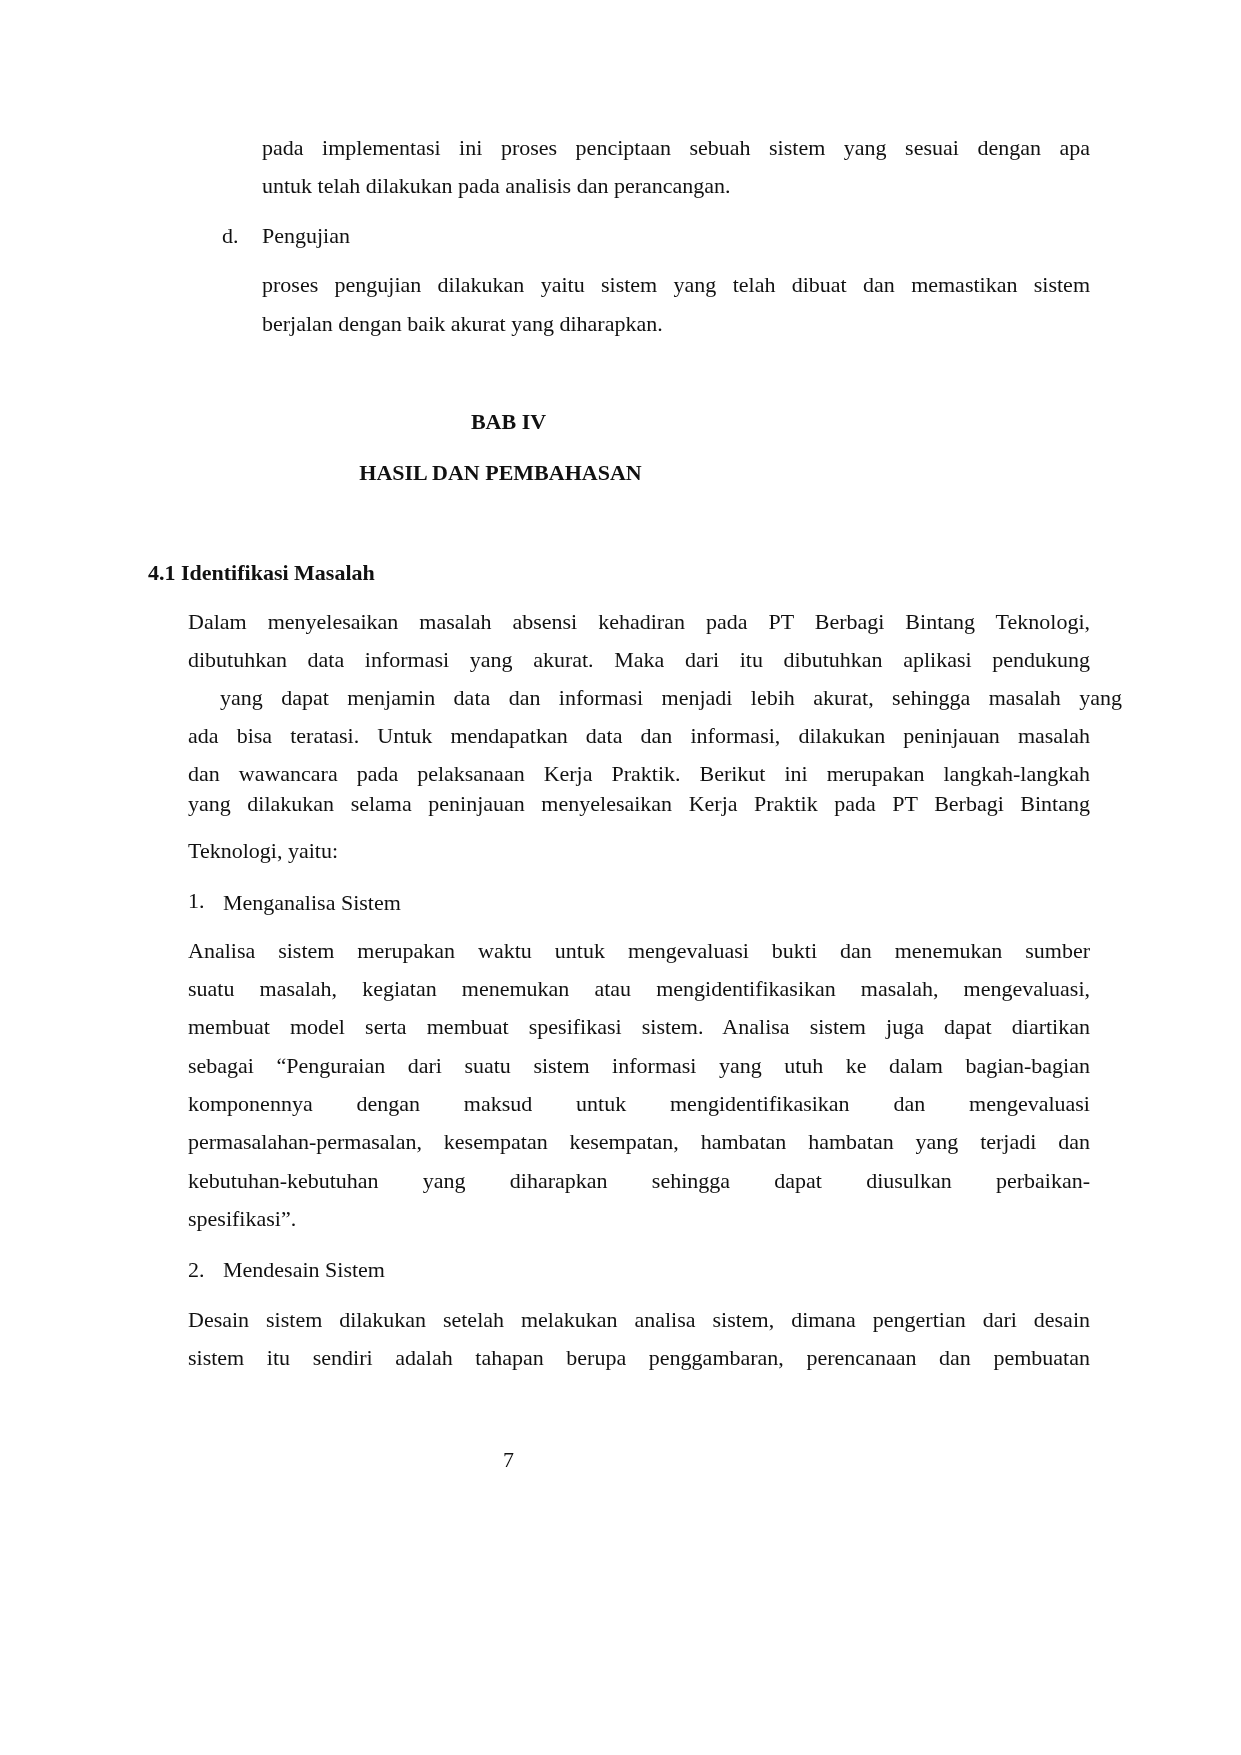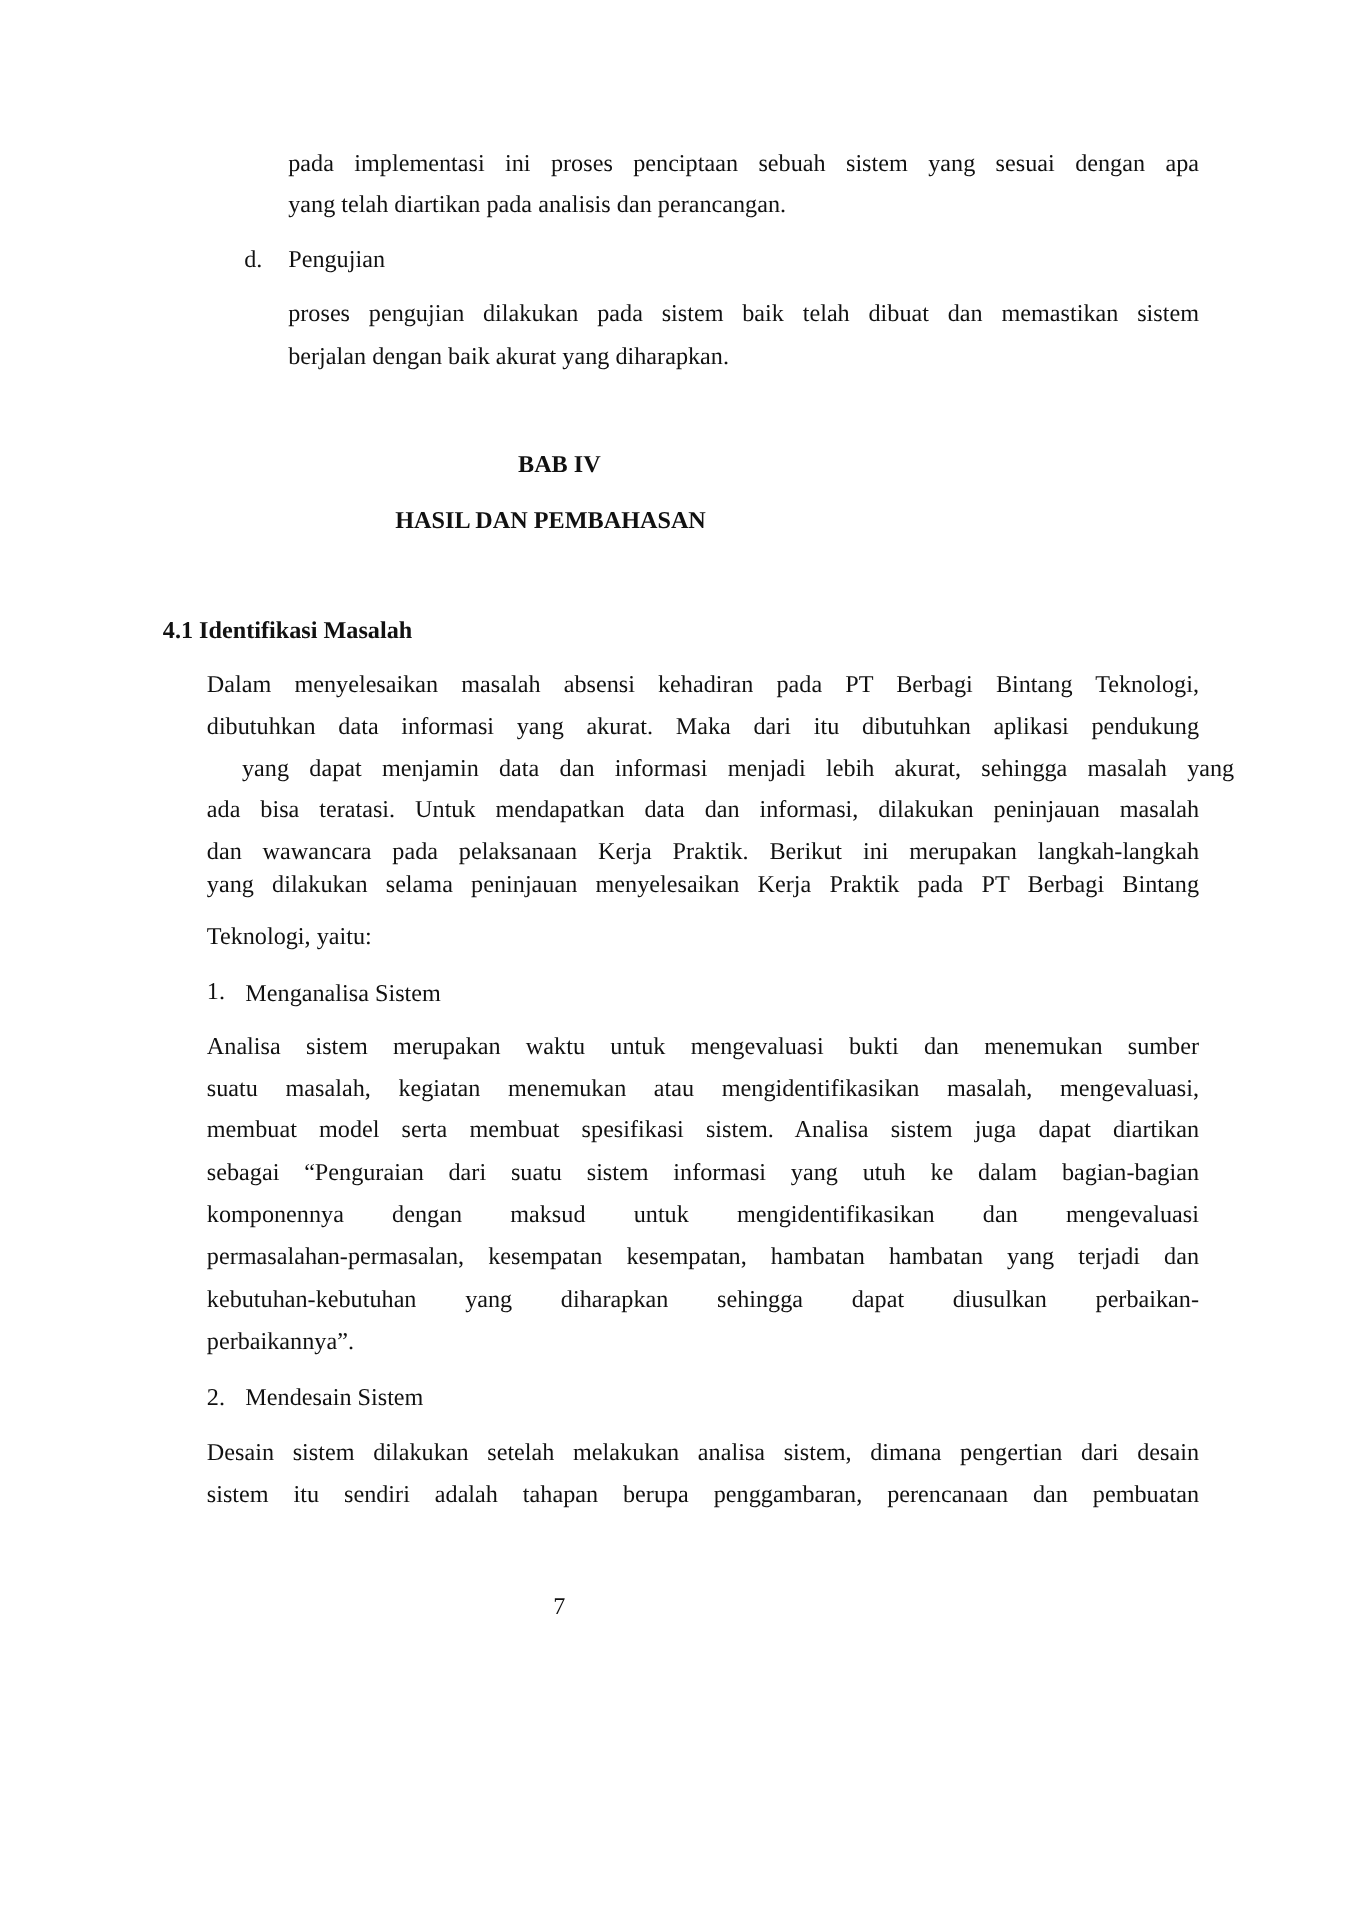--- a/index.html
+++ b/index.html
@@ -11,27 +11,27 @@
   .body-indent { left: 188px; width: 902px; }
   .center { left: 0; width: 989px; text-align: center; }
   .bold { font-weight: bold; }
   .marker { position: absolute; font-size: 22px; line-height: 30px; }
 </style>
 </head>
 <body>
 
 <div>
   <div class="ln just sub-indent" style="top:133px;">pada implementasi ini proses penciptaan sebuah sistem yang sesuai dengan apa</div>
-  <div class="ln sub-indent" style="top:171px;">yang telah diartikan pada analisis dan perancangan.</div>
+  <div class="ln sub-indent" style="top:171px;">untuk telah dilakukan pada analisis dan perancangan.</div>
 </div>
 
 <div>
   <span class="marker" style="left:222px; top:221px;">d.</span>
   <span class="ln" style="left:262px; top:221px;">Pengujian</span>
-  <div class="ln just sub-indent" style="top:270px;">proses pengujian dilakukan pada sistem baik telah dibuat dan memastikan sistem</div>
+  <div class="ln just sub-indent" style="top:270px;">proses pengujian dilakukan yaitu sistem yang telah dibuat dan memastikan sistem</div>
   <div class="ln sub-indent" style="top:309px;">berjalan dengan baik akurat yang diharapkan.</div>
 </div>
 
 <div class="ln center bold" style="top:407px; padding-left:28px; box-sizing:border-box;">BAB IV</div>
 <div class="ln center bold" style="top:458px; padding-left:12px; box-sizing:border-box;">HASIL DAN PEMBAHASAN</div>
 
 <div class="ln bold" style="left:148px; top:558px;">4.1 Identifikasi Masalah</div>
 
 <div>
   <div class="ln just body-indent" style="top:607px;">Dalam menyelesaikan masalah absensi kehadiran pada PT Berbagi Bintang Teknologi,</div>
@@ -46,21 +46,21 @@
 <div>
   <span class="marker" style="left:188px; top:886px;">1.</span>
   <span class="ln" style="left:223px; top:888px;">Menganalisa Sistem</span>
   <div class="ln just body-indent" style="top:936px;">Analisa sistem merupakan waktu untuk mengevaluasi bukti dan menemukan sumber</div>
   <div class="ln just body-indent" style="top:974px;">suatu masalah, kegiatan menemukan atau mengidentifikasikan masalah, mengevaluasi,</div>
   <div class="ln just body-indent" style="top:1012px;">membuat model serta membuat spesifikasi sistem. Analisa sistem juga dapat diartikan</div>
   <div class="ln just body-indent" style="top:1051px;">sebagai “Penguraian dari suatu sistem informasi yang utuh ke dalam bagian-bagian</div>
   <div class="ln just body-indent" style="top:1089px;">komponennya dengan maksud untuk mengidentifikasikan dan mengevaluasi</div>
   <div class="ln just body-indent" style="top:1127px;">permasalahan-permasalan, kesempatan kesempatan, hambatan hambatan yang terjadi dan</div>
   <div class="ln just body-indent" style="top:1166px;">kebutuhan-kebutuhan yang diharapkan sehingga dapat diusulkan perbaikan-</div>
-  <div class="ln body-indent" style="top:1204px;">perbaikannya”.</div>
+  <div class="ln body-indent" style="top:1204px;">spesifikasi”.</div>
 </div>
 
 <div>
   <span class="marker" style="left:188px; top:1255px;">2.</span>
   <span class="ln" style="left:223px; top:1255px;">Mendesain Sistem</span>
   <div class="ln just body-indent" style="top:1305px;">Desain sistem dilakukan setelah melakukan analisa sistem, dimana pengertian dari desain</div>
   <div class="ln just body-indent" style="top:1343px;">sistem itu sendiri adalah tahapan berupa penggambaran, perencanaan dan pembuatan</div>
 </div>
 
 <div class="ln center" style="top:1445px; padding-left:28px; box-sizing:border-box;">7</div>

